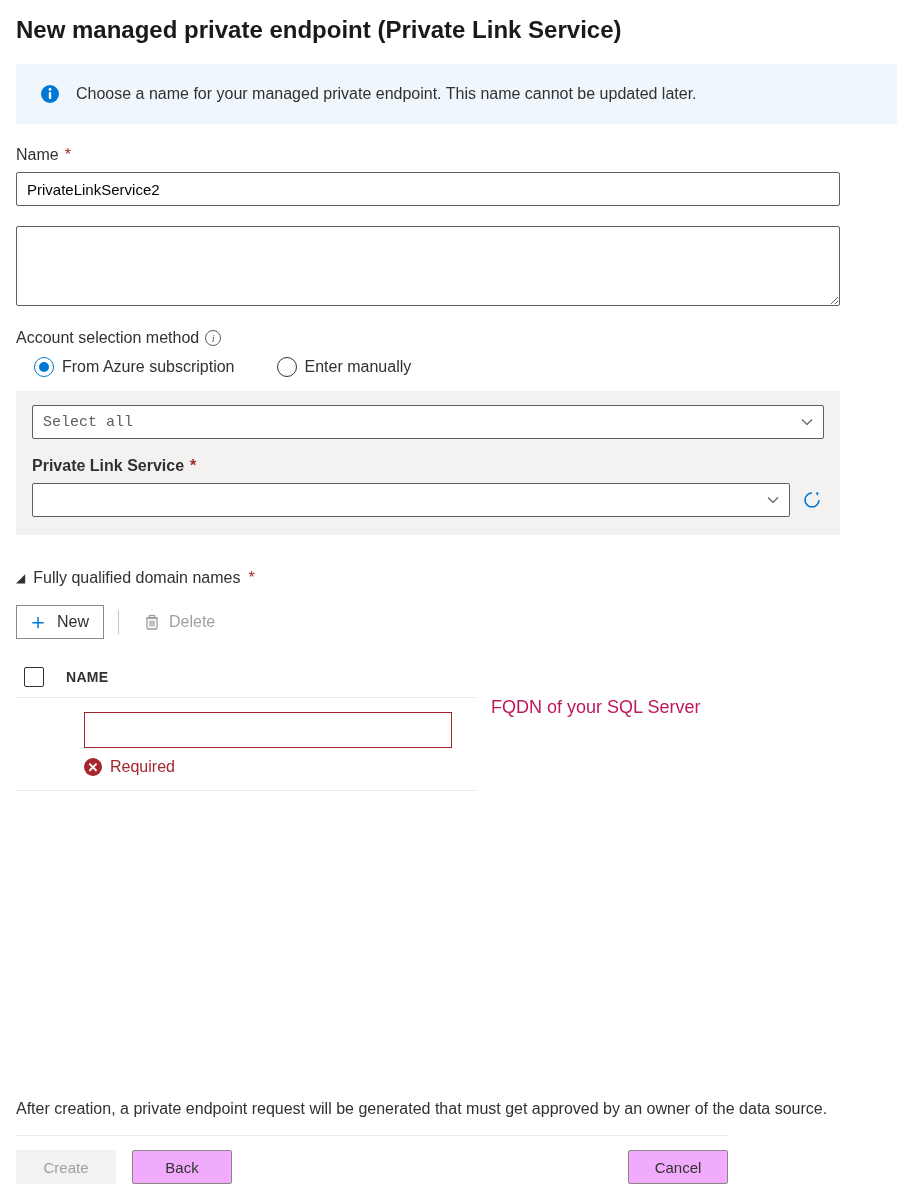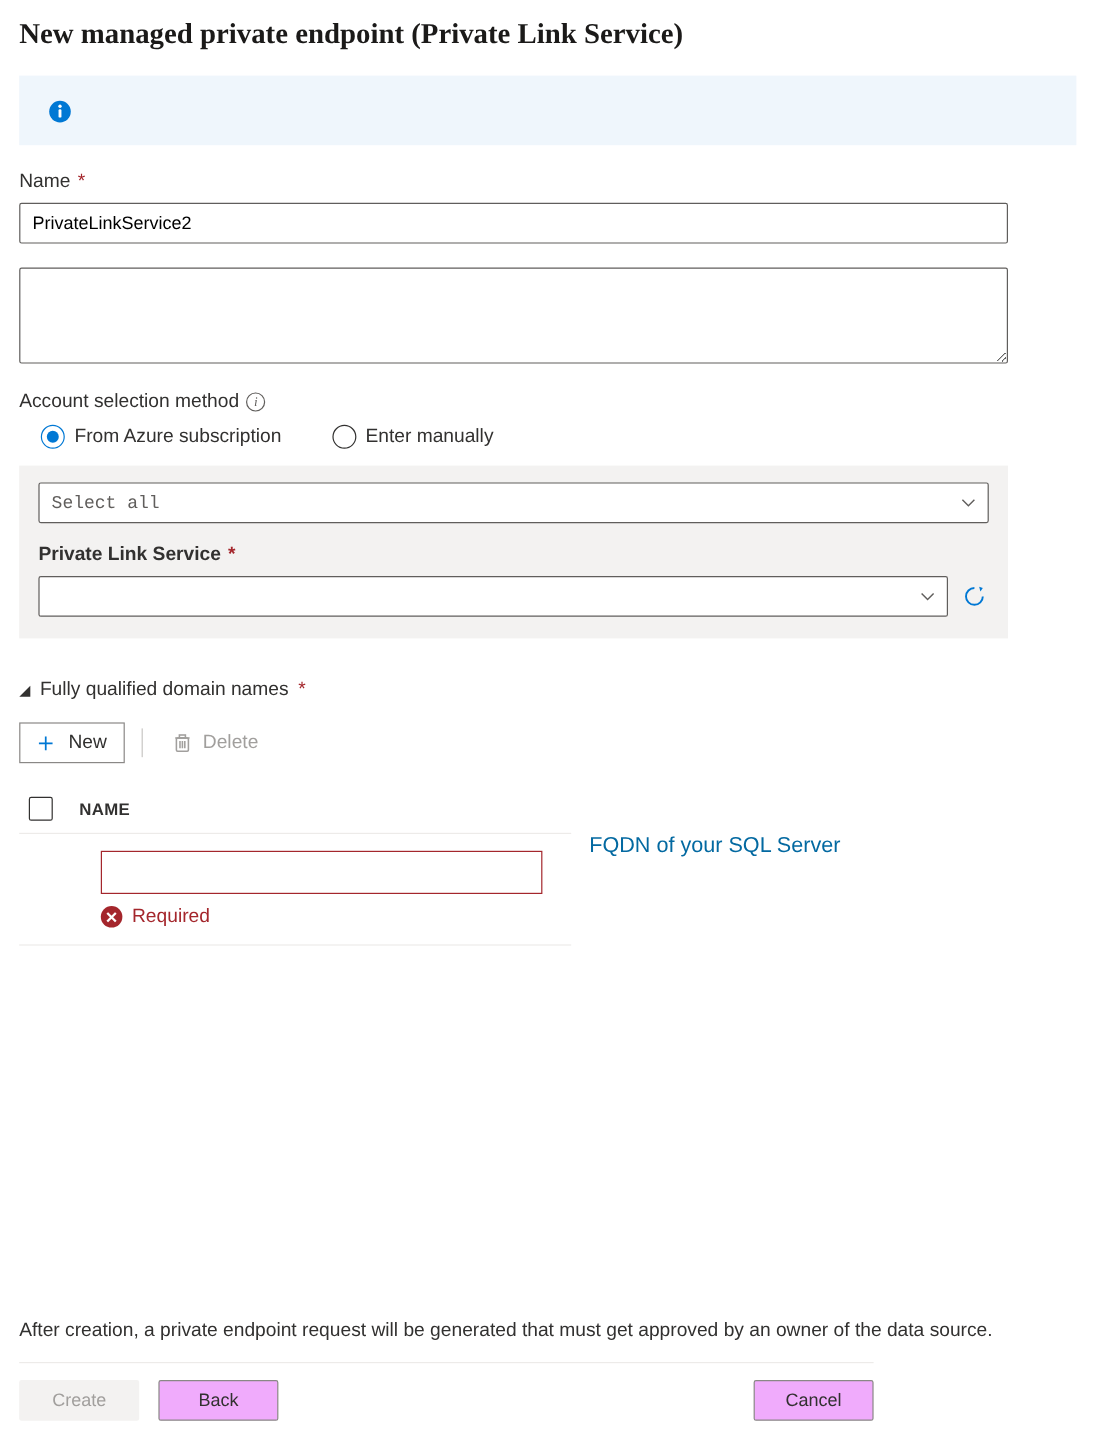--- a/index.html
+++ b/index.html
@@ -12,21 +12,20 @@
     padding: 16px;
     display: flex;
     flex-direction: column;
     min-height: 1200px;
   }
   .page-title {
     font-size: 24px;
     font-weight: 600;
     margin-bottom: 20px;
     color: #1b1a19;
-    font-family: Liberation Serif, serif;
   }
   .info-box {
     background: #eff6fc;
     padding: 18px 20px 18px 24px;
     display: flex;
     gap: 16px;
     align-items: flex-start;
     margin-bottom: 22px;
   }
   .info-icon-svg { flex-shrink: 0; margin-top: 2px; }
@@ -203,21 +202,21 @@
   }
   .error-circle {
     width: 18px; height: 18px; border-radius: 50%;
     background: #a4262c;
     color: #fff;
     display: flex; align-items: center; justify-content: center;
     font-weight: 700; font-size: 13px;
   }
   .annotation {
     position: absolute;
-    color: #0369a1;
+    color: #be185d;
     font-size: 18px;
   }
   .fqdn-container { position: relative; display: flex; }
   .footer-note {
     font-size: 16px;
     color: #323130;
     margin-top: auto;
     padding-top: 40px;
     line-height: 1.5;
     width: 870px;
@@ -268,20 +267,21 @@
 <body>
 
 <h1 class="page-title">New managed private endpoint (Private Link Service)</h1>
 
 <div class="info-box">
   <svg class="info-icon-svg" width="20" height="20" viewBox="0 0 20 20">
     <circle cx="10" cy="10" r="9" fill="#0078d4"></circle>
     <circle cx="10" cy="5.5" r="1.4" fill="#fff"></circle>
     <rect x="8.8" y="8" width="2.4" height="7" rx="1" fill="#fff"></rect>
   </svg>
+  <div class="info-text">Choose a name for your managed private endpoint. This name cannot be updated later.</div>
 </div>
 
 <div class="field-group">
   <div class="field-label">
     <span>Name</span>
     <span class="required-asterisk">*</span>
   </div>
   <input class="text-input" type="text" value="PrivateLinkService2" style="">
 </div>
 

